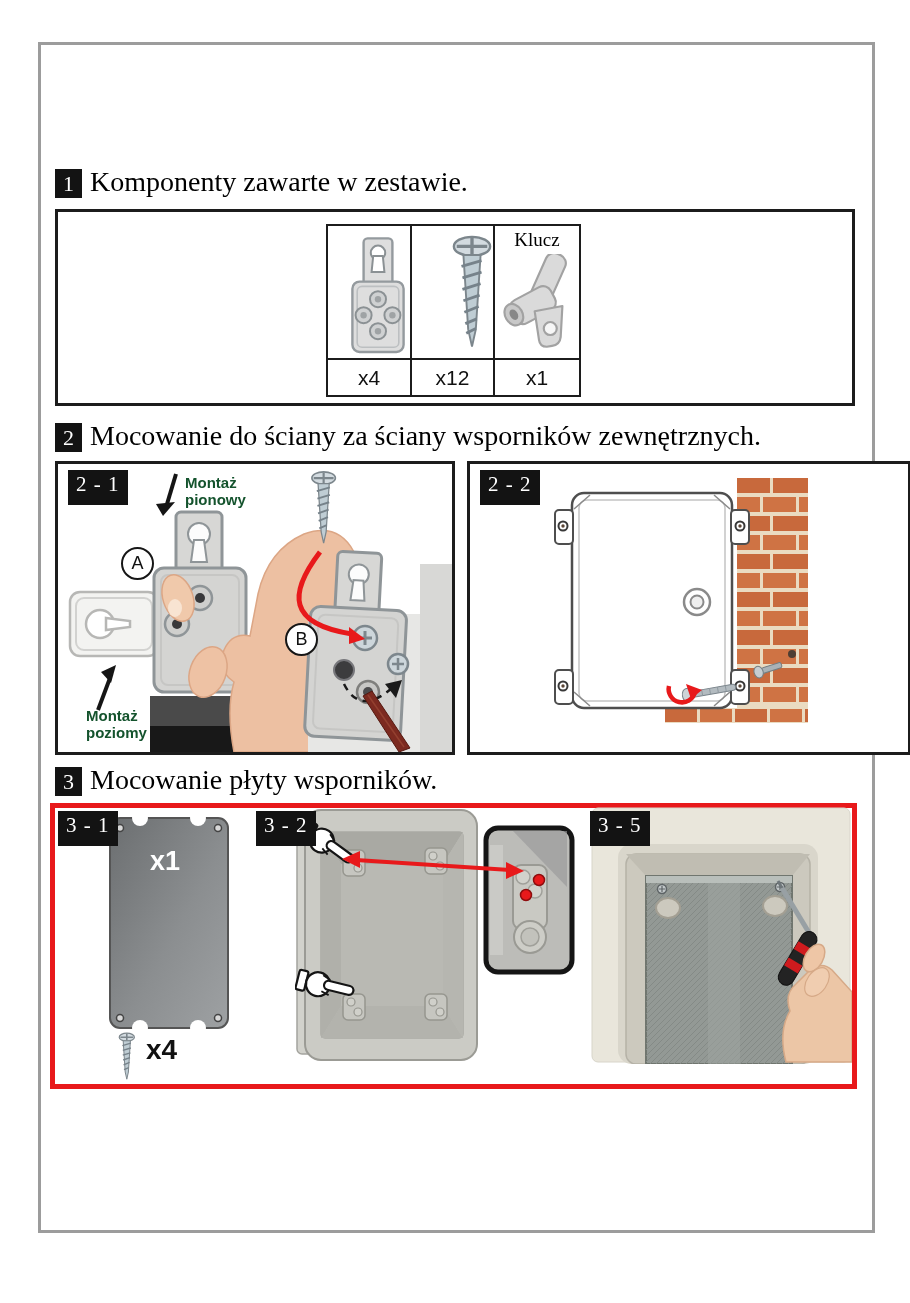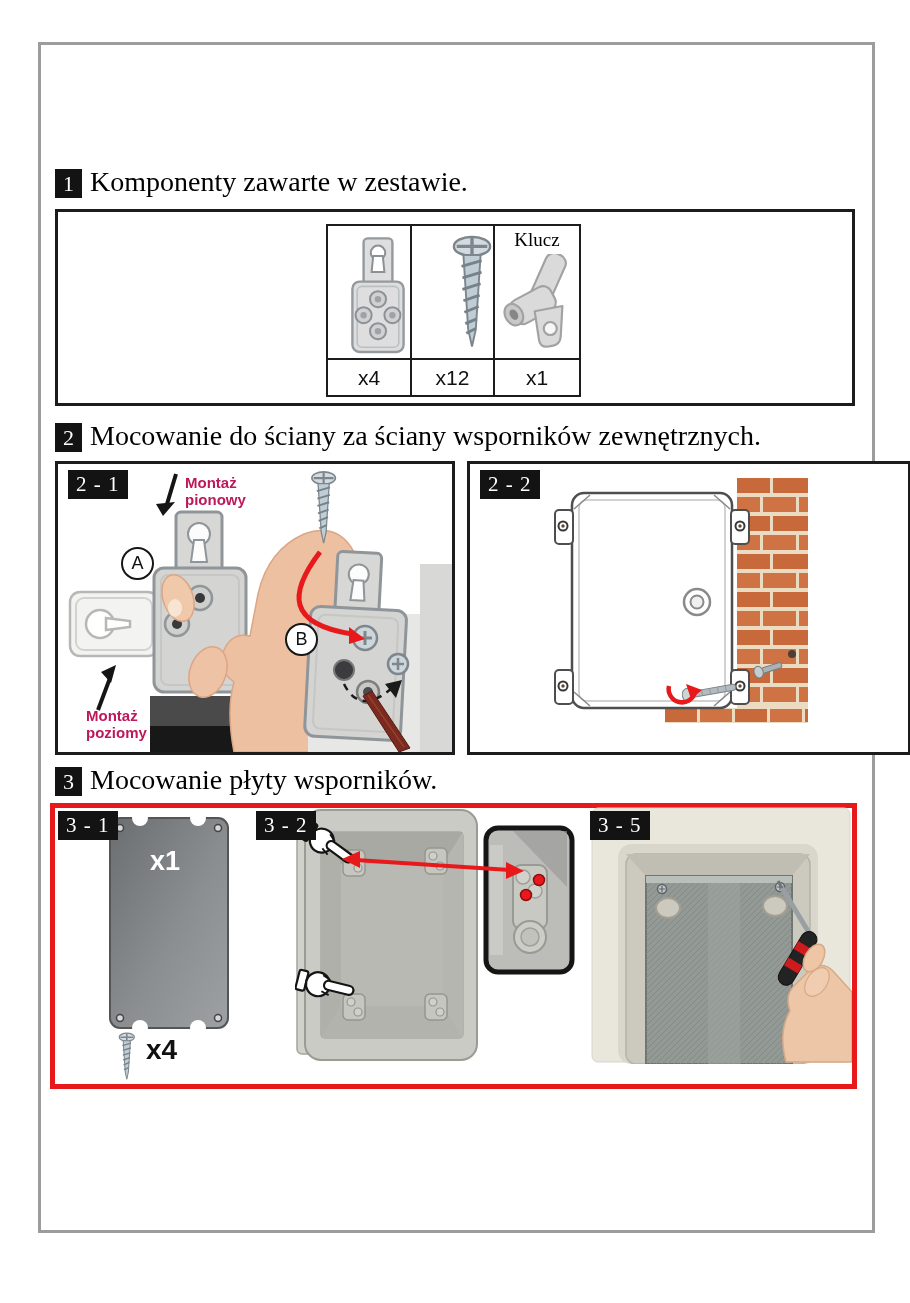--- a/index.html
+++ b/index.html
@@ -9,22 +9,22 @@
   .abs{position:absolute}
   .page-frame{left:38px;top:42px;width:837px;height:1191px;border:3px solid #9c9c9c;background:#fff}
   .heading{display:flex;gap:8px;align-items:flex-start;
            font-family:"Liberation Serif",serif;font-size:28px;color:#000;white-space:nowrap}
   .num{flex:0 0 auto;width:27px;height:29px;background:#131313;color:#fff;
        font-size:22px;display:flex;align-items:center;justify-content:center;margin-top:3px;
        font-family:"Liberation Serif",serif}
   .box{border:3px solid #1c1c1c;background:#fff}
   .redbox{border:5px solid #e8191b;background:#fff}
   .badge{background:#131313;color:#fff;font-family:"Liberation Serif",serif;
-         font-size:21px;line-height:1.15;padding:2px 8px 3px;letter-spacing:1px;z-index:6}
-  .photo-label{font-weight:bold;font-size:15px;color:#be185d;line-height:1.15;
+         font-size:21px;line-height:1.15;padding:2px 8px 9px;letter-spacing:1px;z-index:6}
+  .photo-label{font-weight:bold;font-size:15px;color:#14532d;line-height:1.15;
                white-space:pre-line;z-index:5}
   .marker{width:33px;height:33px;border:2.5px solid #161616;border-radius:50%;background:#fff;
           display:flex;align-items:center;justify-content:center;font-size:18px;color:#111;z-index:5}
   .comp-table{display:grid;grid-template-columns:84px 83px 84px;grid-template-rows:132px 37px;
               border:2.5px solid #1c1c1c;background:#fff}
   .comp-cell{border-right:2.5px solid #1c1c1c;display:flex;align-items:flex-end;
              justify-content:flex-end;position:relative}
   .comp-cell.last{border-right:none}
   .comp-qty{border-top:2.5px solid #1c1c1c;border-right:2.5px solid #1c1c1c;
             display:flex;align-items:center;justify-content:center;font-size:21px;color:#111}

